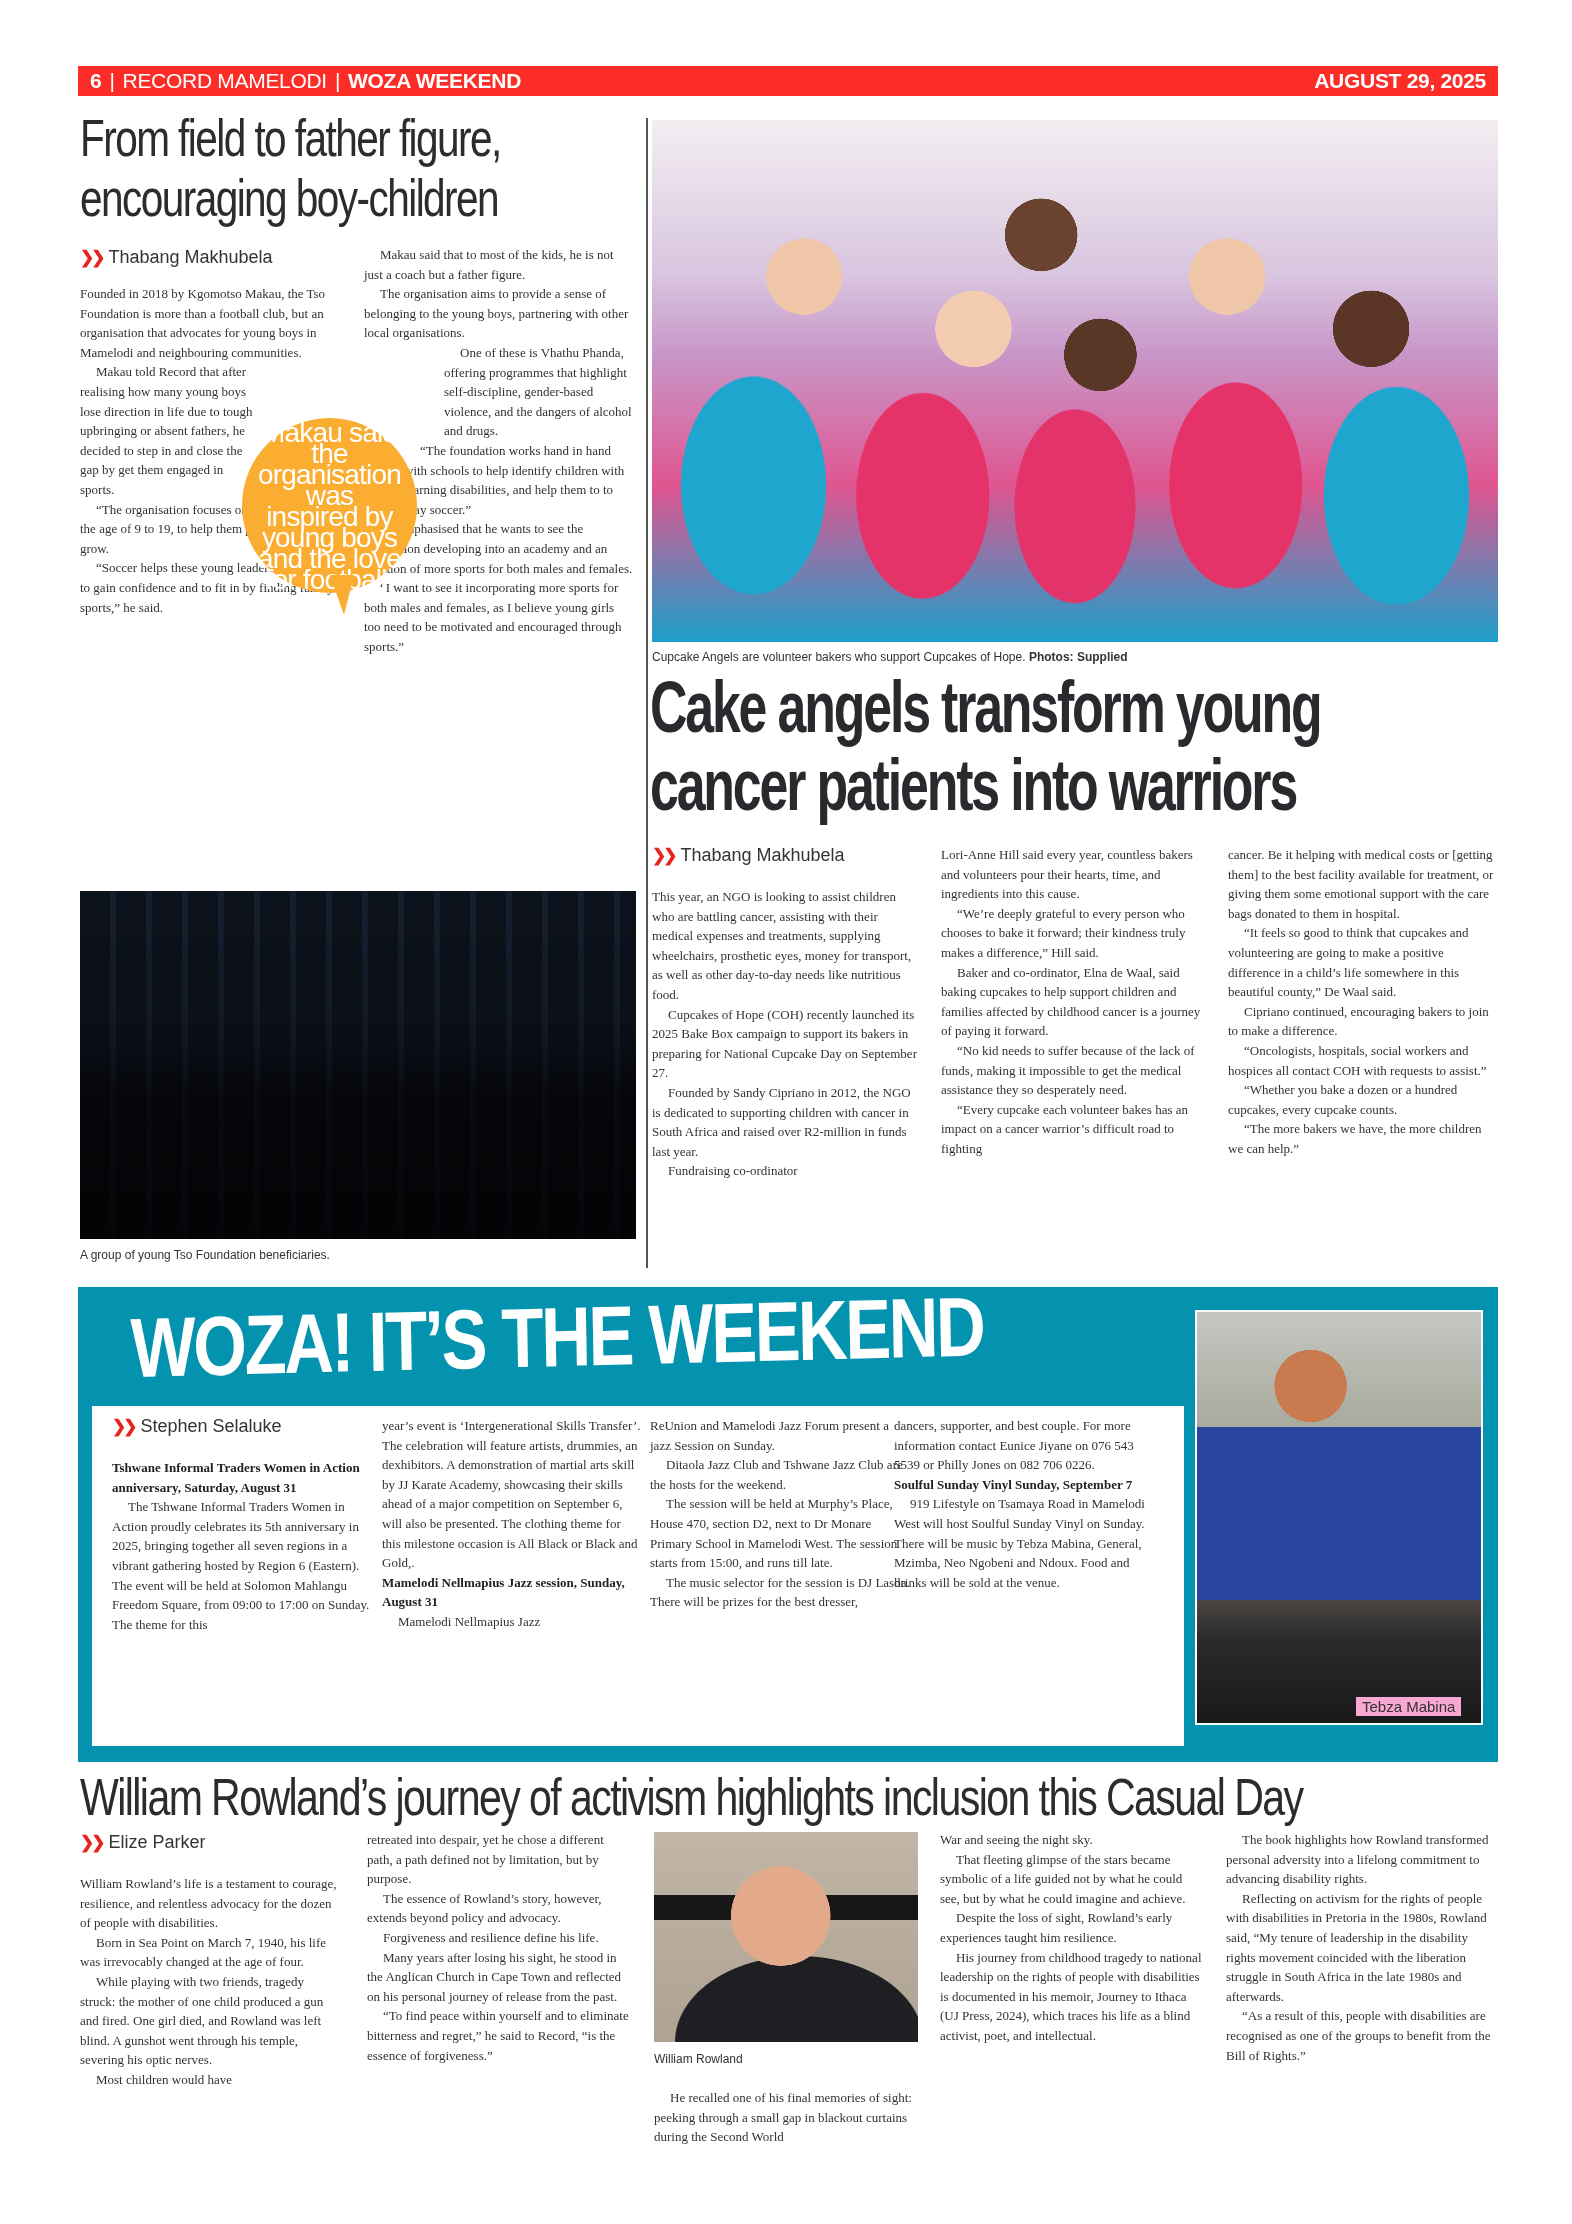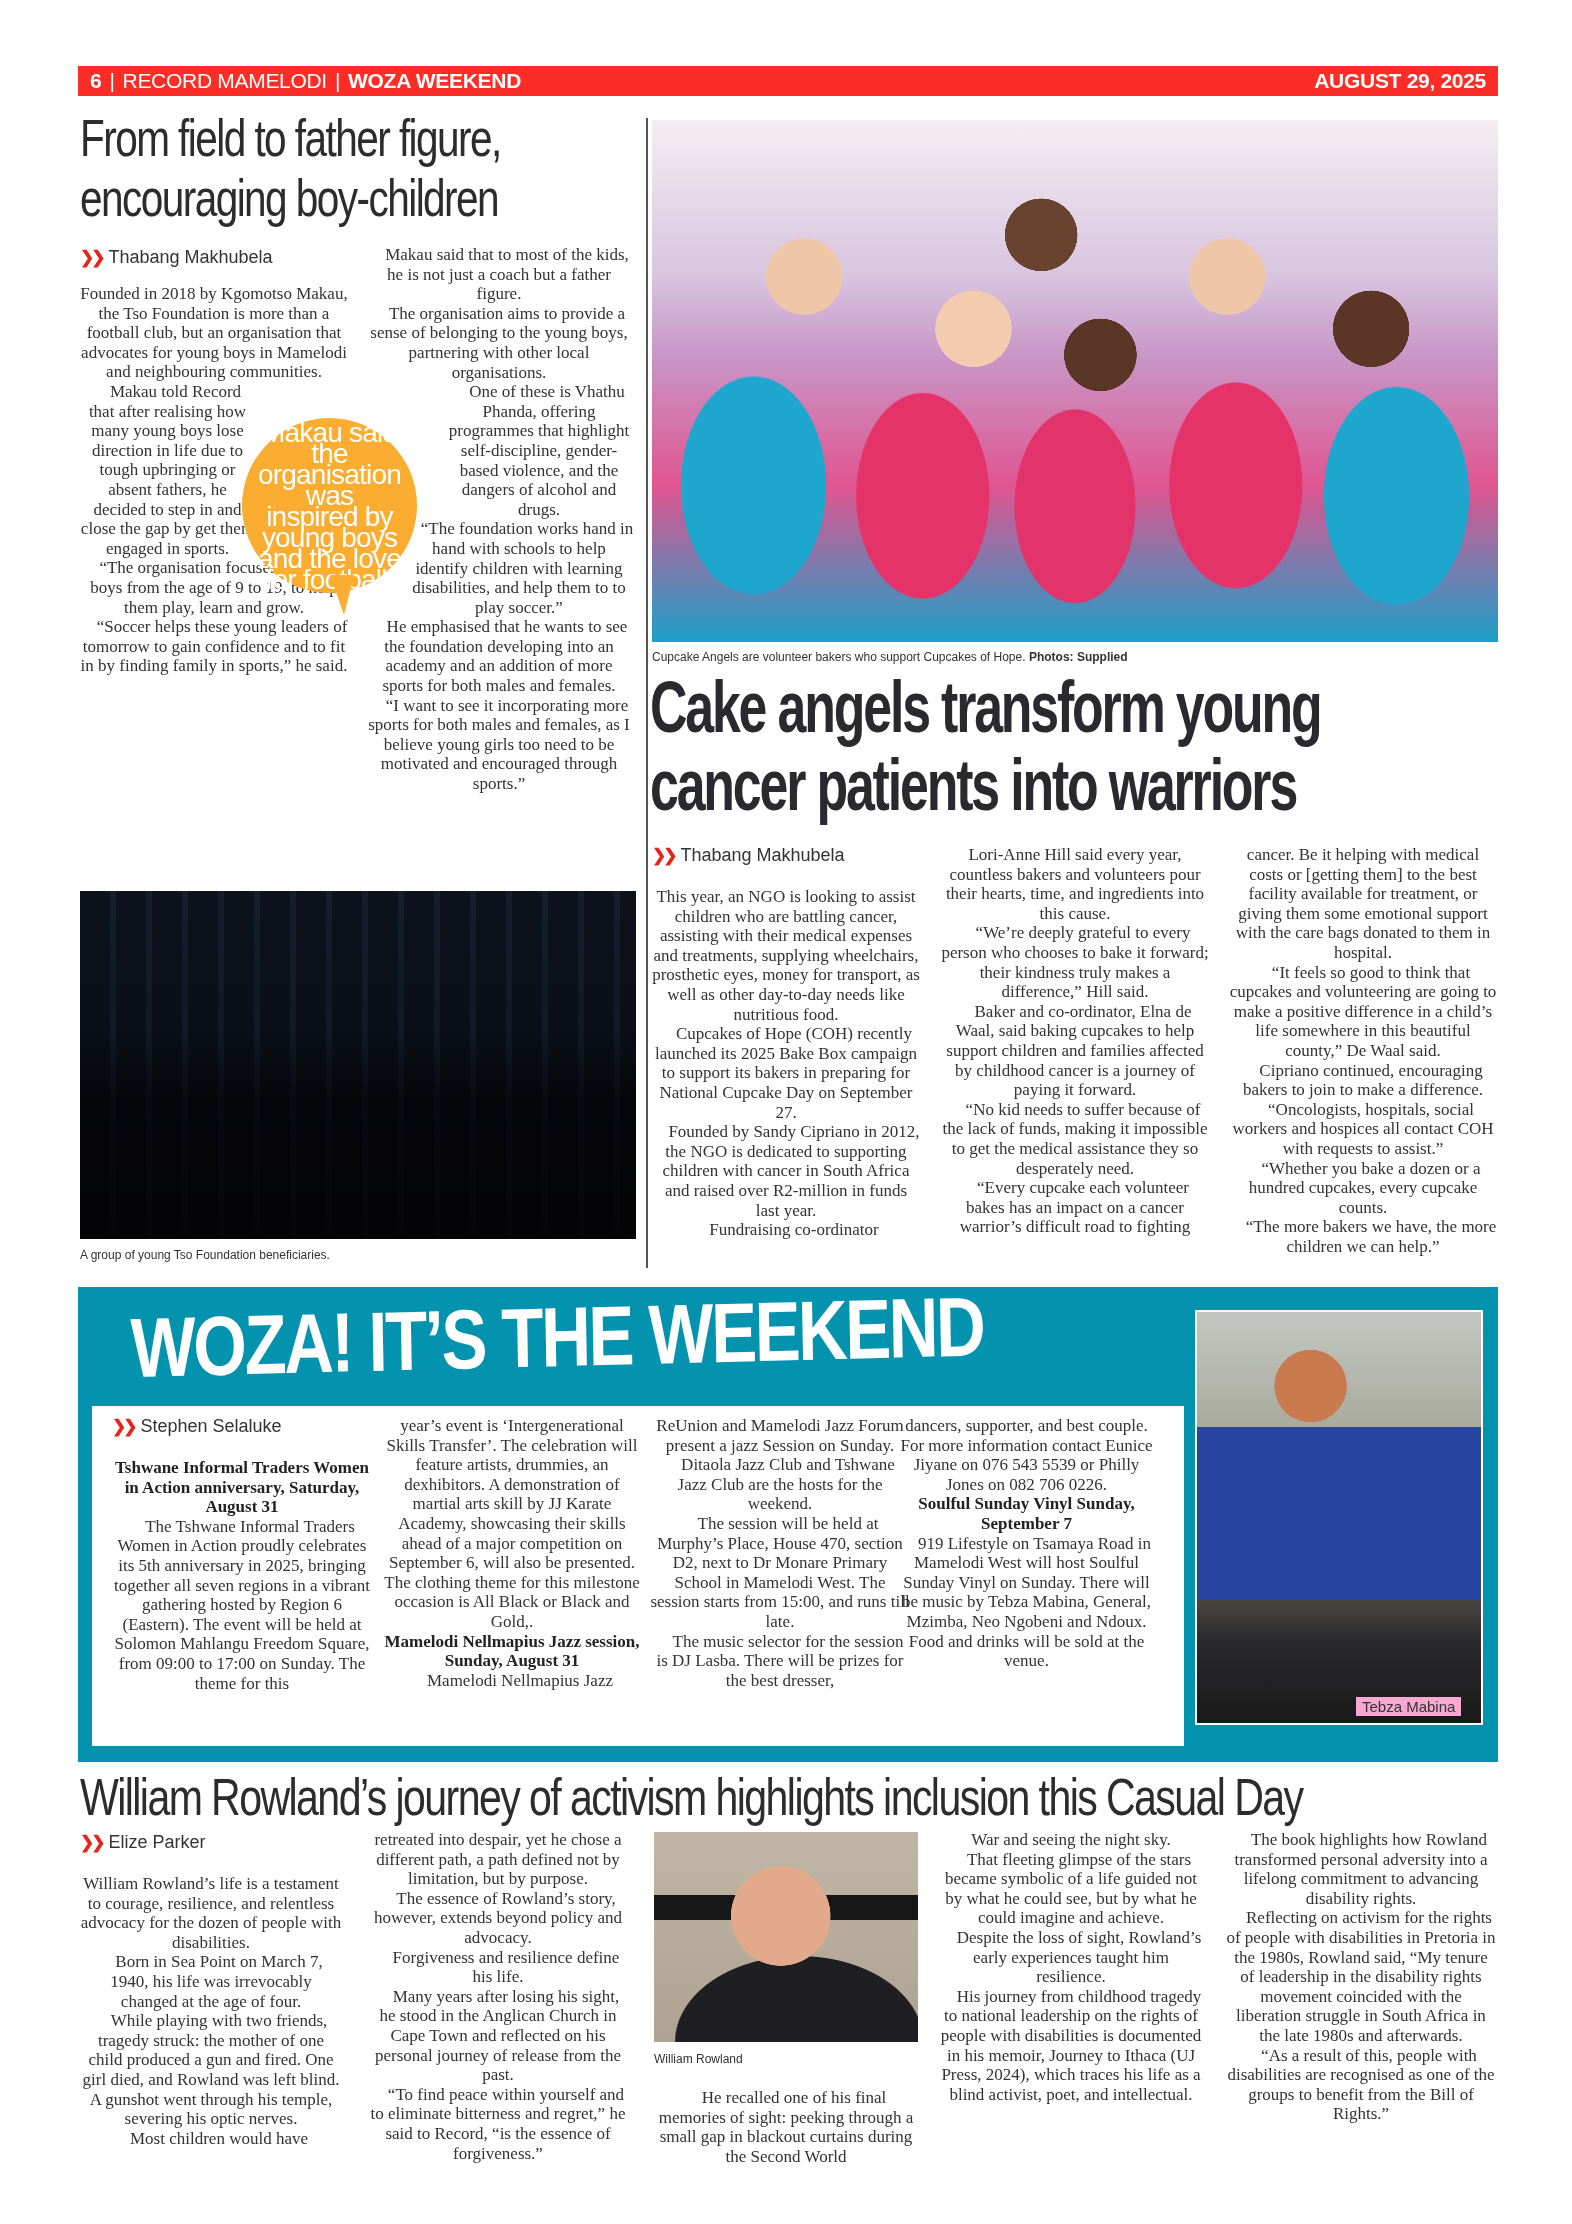--- a/index.html
+++ b/index.html
@@ -15,21 +15,21 @@
   .masthead .left .bold { font-weight: bold; }
   .masthead .right { font-weight: bold; letter-spacing: -0.3px; }
 
   
   .hl-light { font-family: "Liberation Sans", sans-serif; color: #2c2c2e; letter-spacing: -2px; transform-origin: left top; }
   .hl-heavy { font-family: "Liberation Sans", sans-serif; font-weight: bold; color: #2a2a2e; letter-spacing: -3px; transform-origin: left top; }
 
   .byline { font-family: "Liberation Sans", sans-serif; font-size: 18px; color: #333; display: flex; align-items: center; gap: 6px; }
   .byline .chev { color: #e8231c; font-weight: bold; font-size: 17px; letter-spacing: -3px; }
 
-  .col { font-size: 17px; line-height: 19.6px; color: #333; text-align: center; }
+  .col { font-size: 13px; line-height: 19.6px; color: #333; text-align: left; }
   .col p { text-indent: 16px; }
   .col p.first { text-indent: 0; }
   .col .sub { font-weight: bold; color: #222; text-indent: 0; }
 
   .caption { font-family: "Liberation Sans", sans-serif; font-size: 12px; color: #333; }
   .caption b { font-weight: bold; }
 
   .rule-v { background: #555; width: 1.5px; }
 
   

